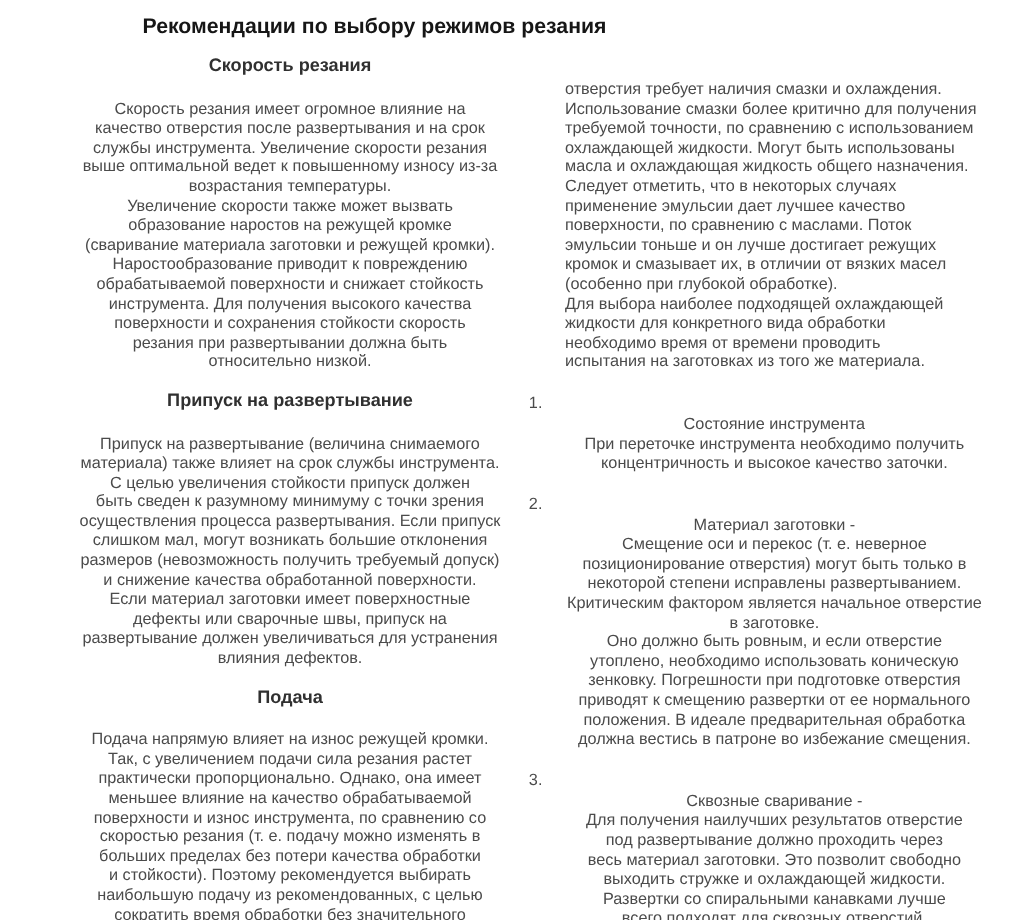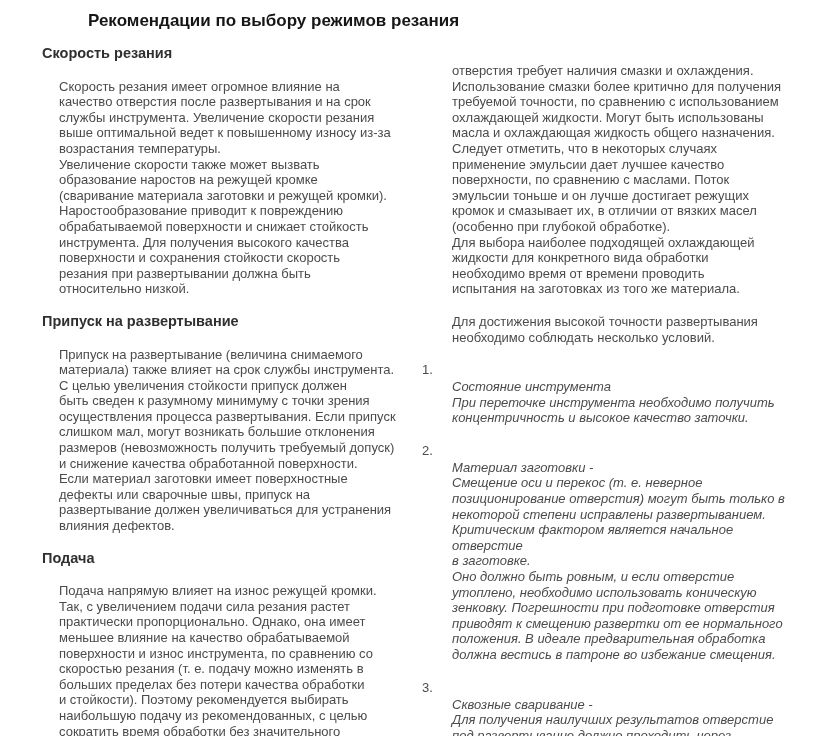--- a/index.html
+++ b/index.html
@@ -13,21 +13,21 @@
     overflow: hidden;
     font-family: "Liberation Sans", sans-serif;
   }
   .page {
     box-sizing: border-box;
     width: 814px;
     height: 736px;
     padding: 11px 10px 0 42px;
   }
   .doc-title {
-    margin: 0 0 0 46px;
+    margin: 0 0 0 72px;
     font-size: 17px;
     line-height: 19px;
     font-weight: bold;
     color: #161616;
   }
   .columns {
     display: flex;
     margin-top: 16px;
   }
   .col {
@@ -36,21 +36,21 @@
     color: #4b4b4b;
   }
   .col-left {
     flex: 0 0 380px;
     width: 380px;
   }
   .col-right {
     flex: 1;
     margin-left: 13px;
   }
-  .section { margin-top: 9px; }
+  .section { margin-top: 9px; text-align: center; }
   .section.first { margin-top: 0; }
   .section.cond { margin-top: 12px; }
   .sec-heading {
     margin: 0;
     font-size: 14.5px;
     line-height: 15.6px;
     font-weight: bold;
     color: #303030;
   }
   .sec-body {
@@ -60,21 +60,20 @@
   .num-item {
     display: flex;
     margin-left: -13px;
   }
   .num {
     flex: 0 0 13px;
     width: 13px;
   }
   .num-text {
     flex: 1;
-    font-style: italic;
   }
 </style>
 </head>
 <body>
 
 <div class="page">
   <h1 class="doc-title">Рекомендации по выбору режимов резания</h1>
 
   <div class="columns">
 
@@ -143,22 +142,20 @@
 поверхности, по сравнению с маслами. Поток
 эмульсии тоньше и он лучше достигает режущих
 кромок и смазывает их, в отличии от вязких масел
 (особенно при глубокой обработке).
 Для выбора наиболее подходящей охлаждающей
 жидкости для конкретного вида обработки
 необходимо время от времени проводить
 испытания на заготовках из того же материала.</p>
 
       <section class="section cond">
-        <p class="sec-body">Для достижения высокой точности развертывания
-необходимо соблюдать несколько условий.</p>
 
         <div class="num-item">
           <span class="num">1.</span>
           <p class="sec-body num-text">Состояние инструмента
 При переточке инструмента необходимо получить
 концентричность и высокое качество заточки.</p>
         </div>
 
         <div class="num-item">
           <span class="num">2.</span>

